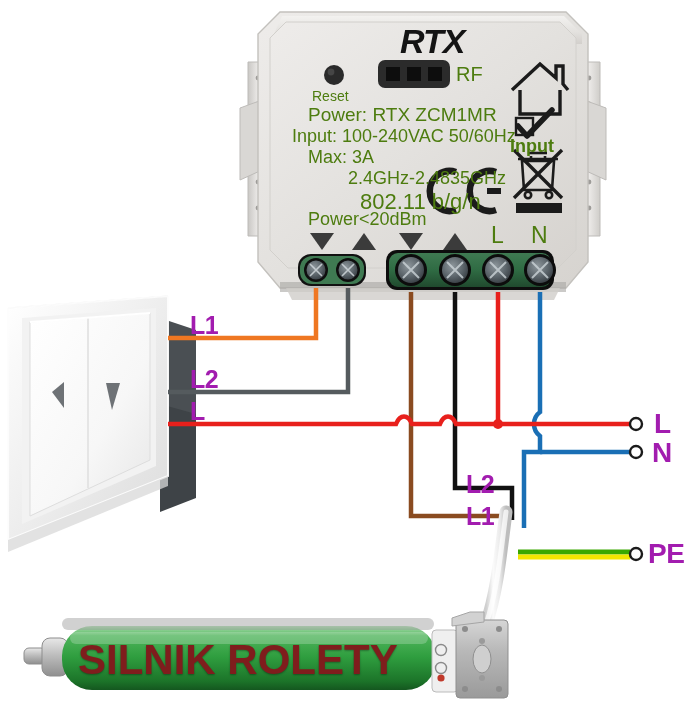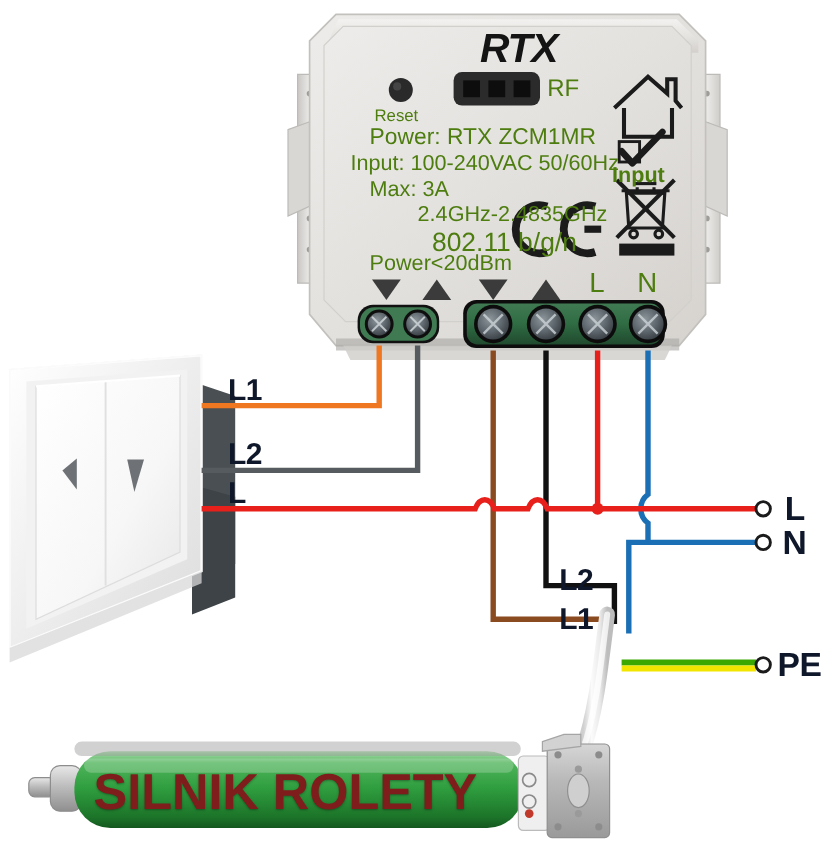--- a/index.html
+++ b/index.html
@@ -1,21 +1,21 @@
 <!DOCTYPE html>
 <html><head>
 <meta charset="utf-8">
 <title>RTX ZCM1MR Wiring Diagram</title>
 <style>
   html,body{margin:0;padding:0;background:#ffffff;}
   body{width:696px;height:720px;position:relative;overflow:hidden;
        font-family:"Liberation Sans",sans-serif;}
   #stage{position:absolute;left:0;top:0;width:655px;height:720px;}
   #stage svg{position:absolute;left:0;top:0;}
-  .lbl{position:absolute;font-weight:bold;color:#0f172a;letter-spacing:-0.5px;
+  .lbl{position:absolute;font-weight:bold;color:#a21caf;letter-spacing:-0.5px;
        font-family:"Liberation Sans",sans-serif;white-space:nowrap;}
   .dev-txt{position:absolute;color:#4d7c0f;white-space:nowrap;
            font-family:"Liberation Sans",sans-serif;}
 </style>
 </head>
 <body>
 
 <div id="stage">
 
 <svg width="696" height="720" viewBox="0 0 696 720">

